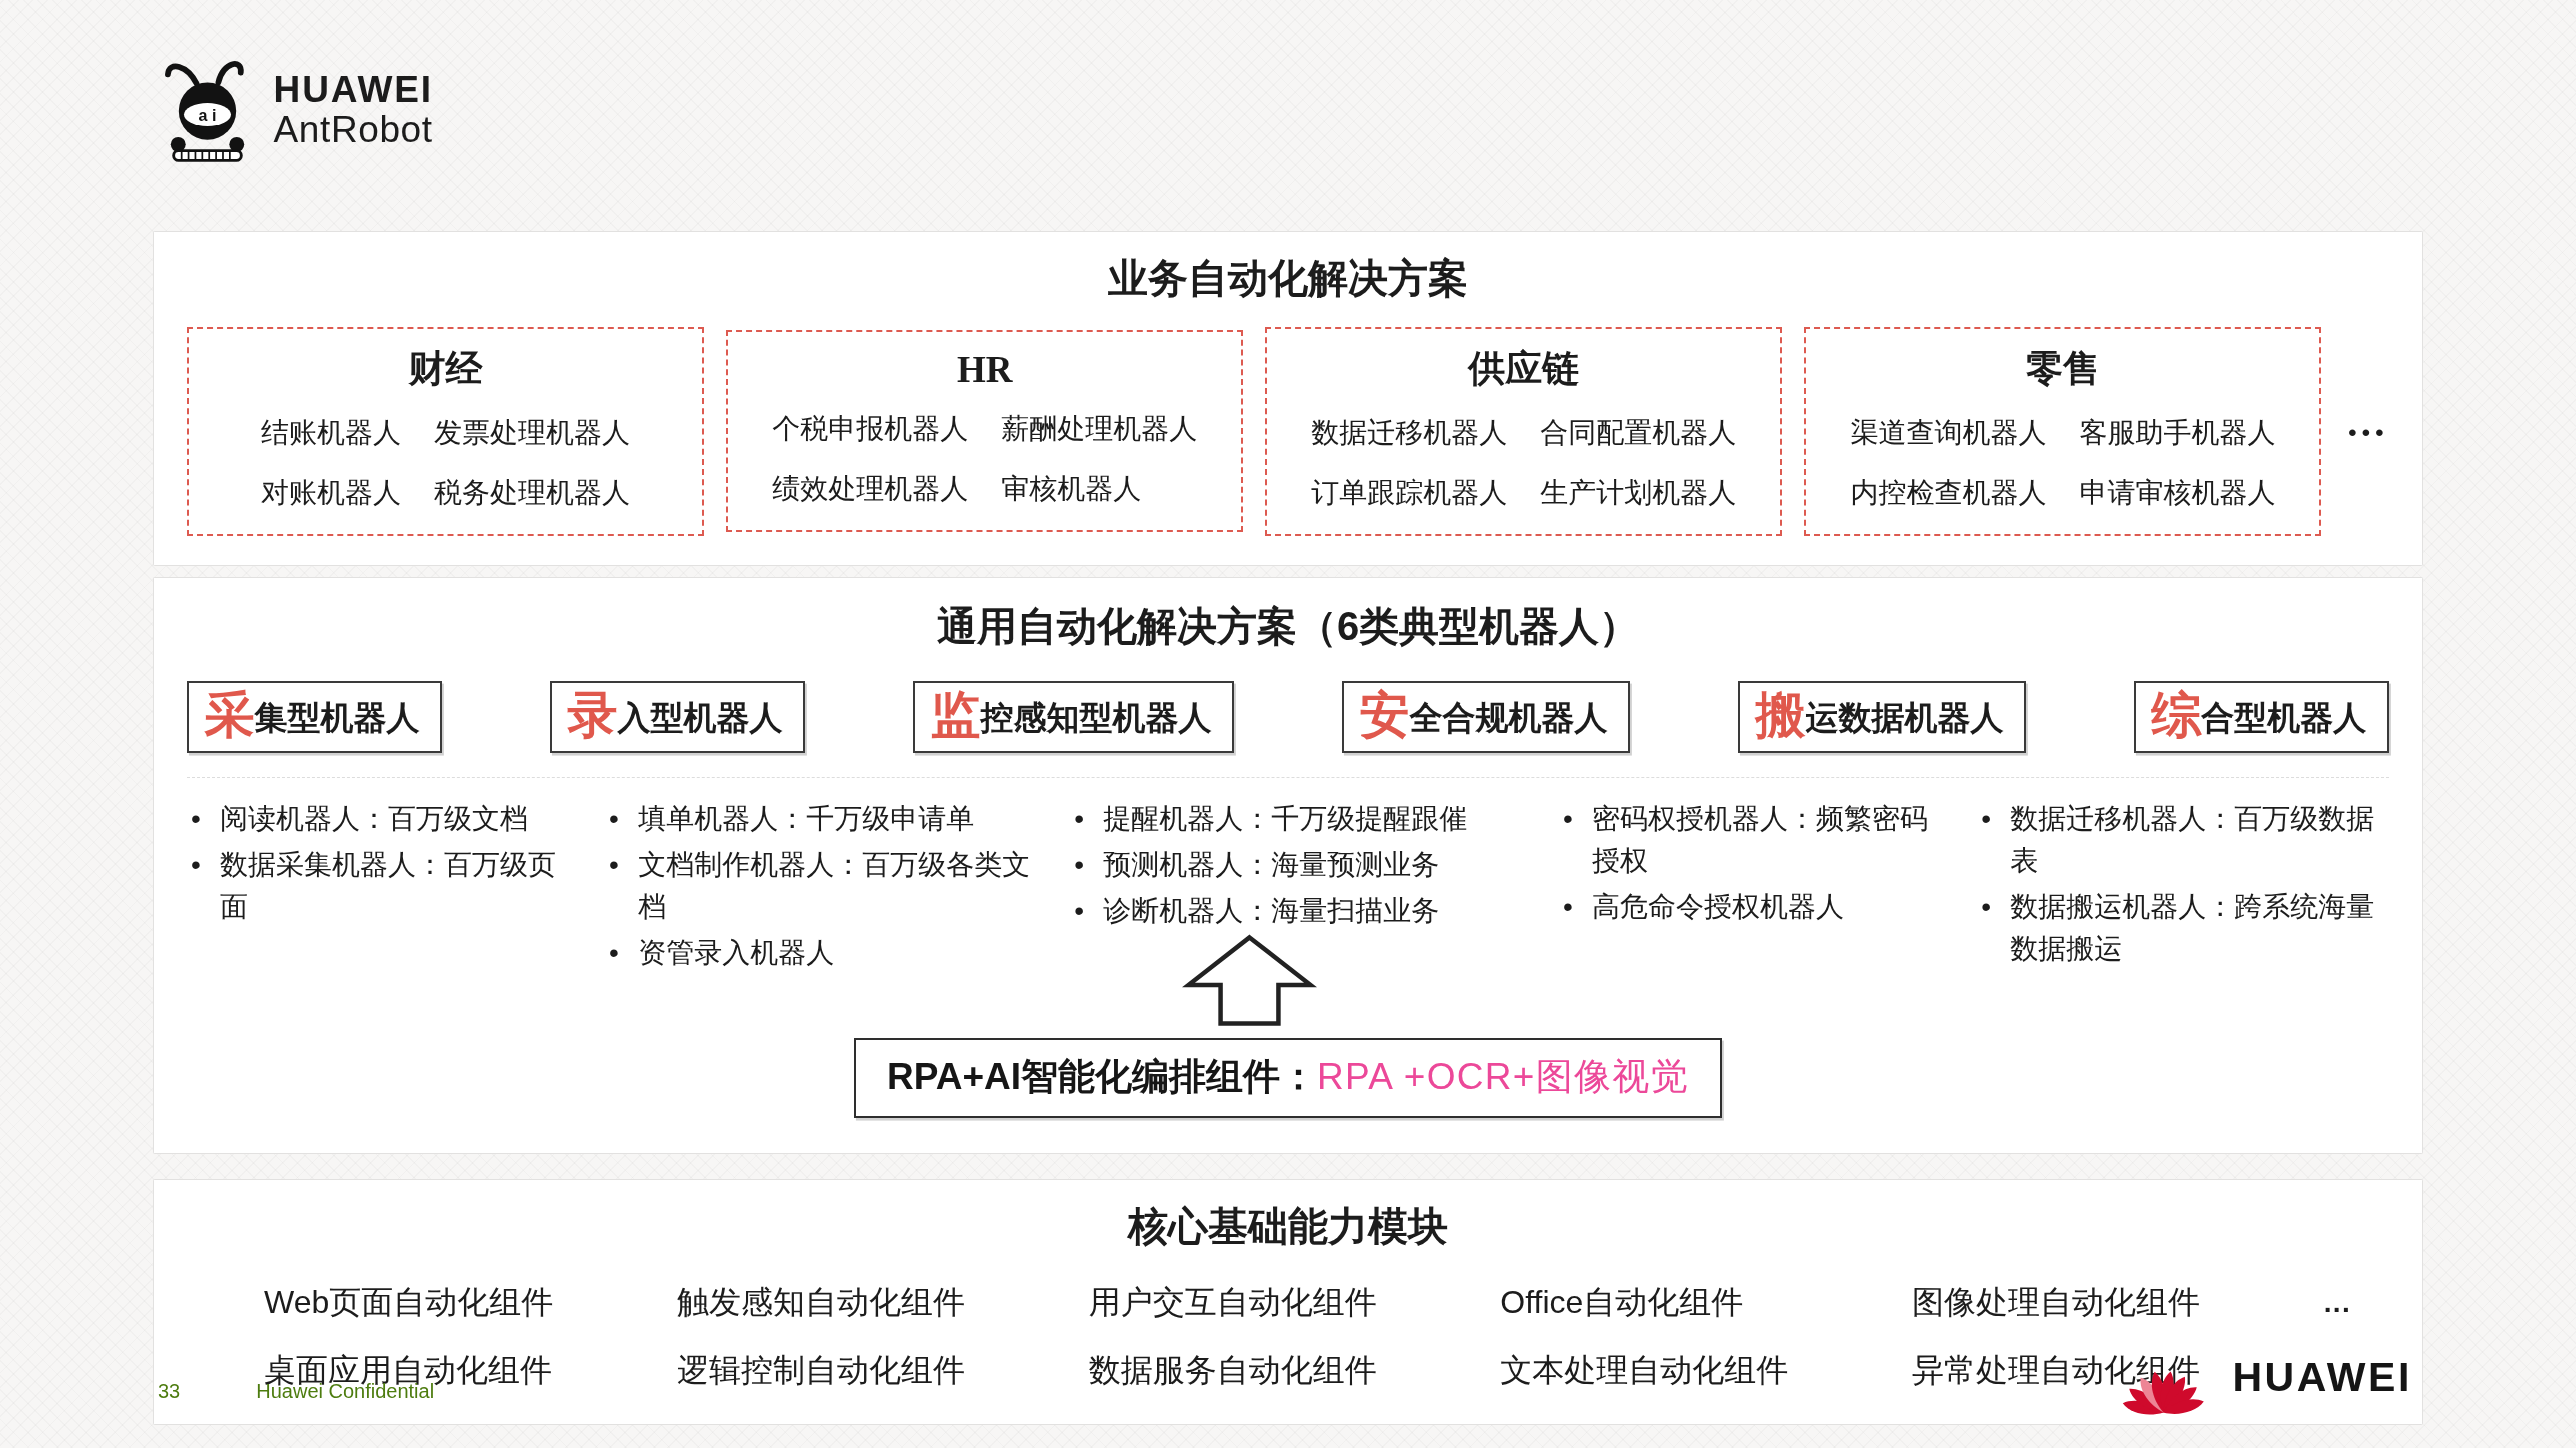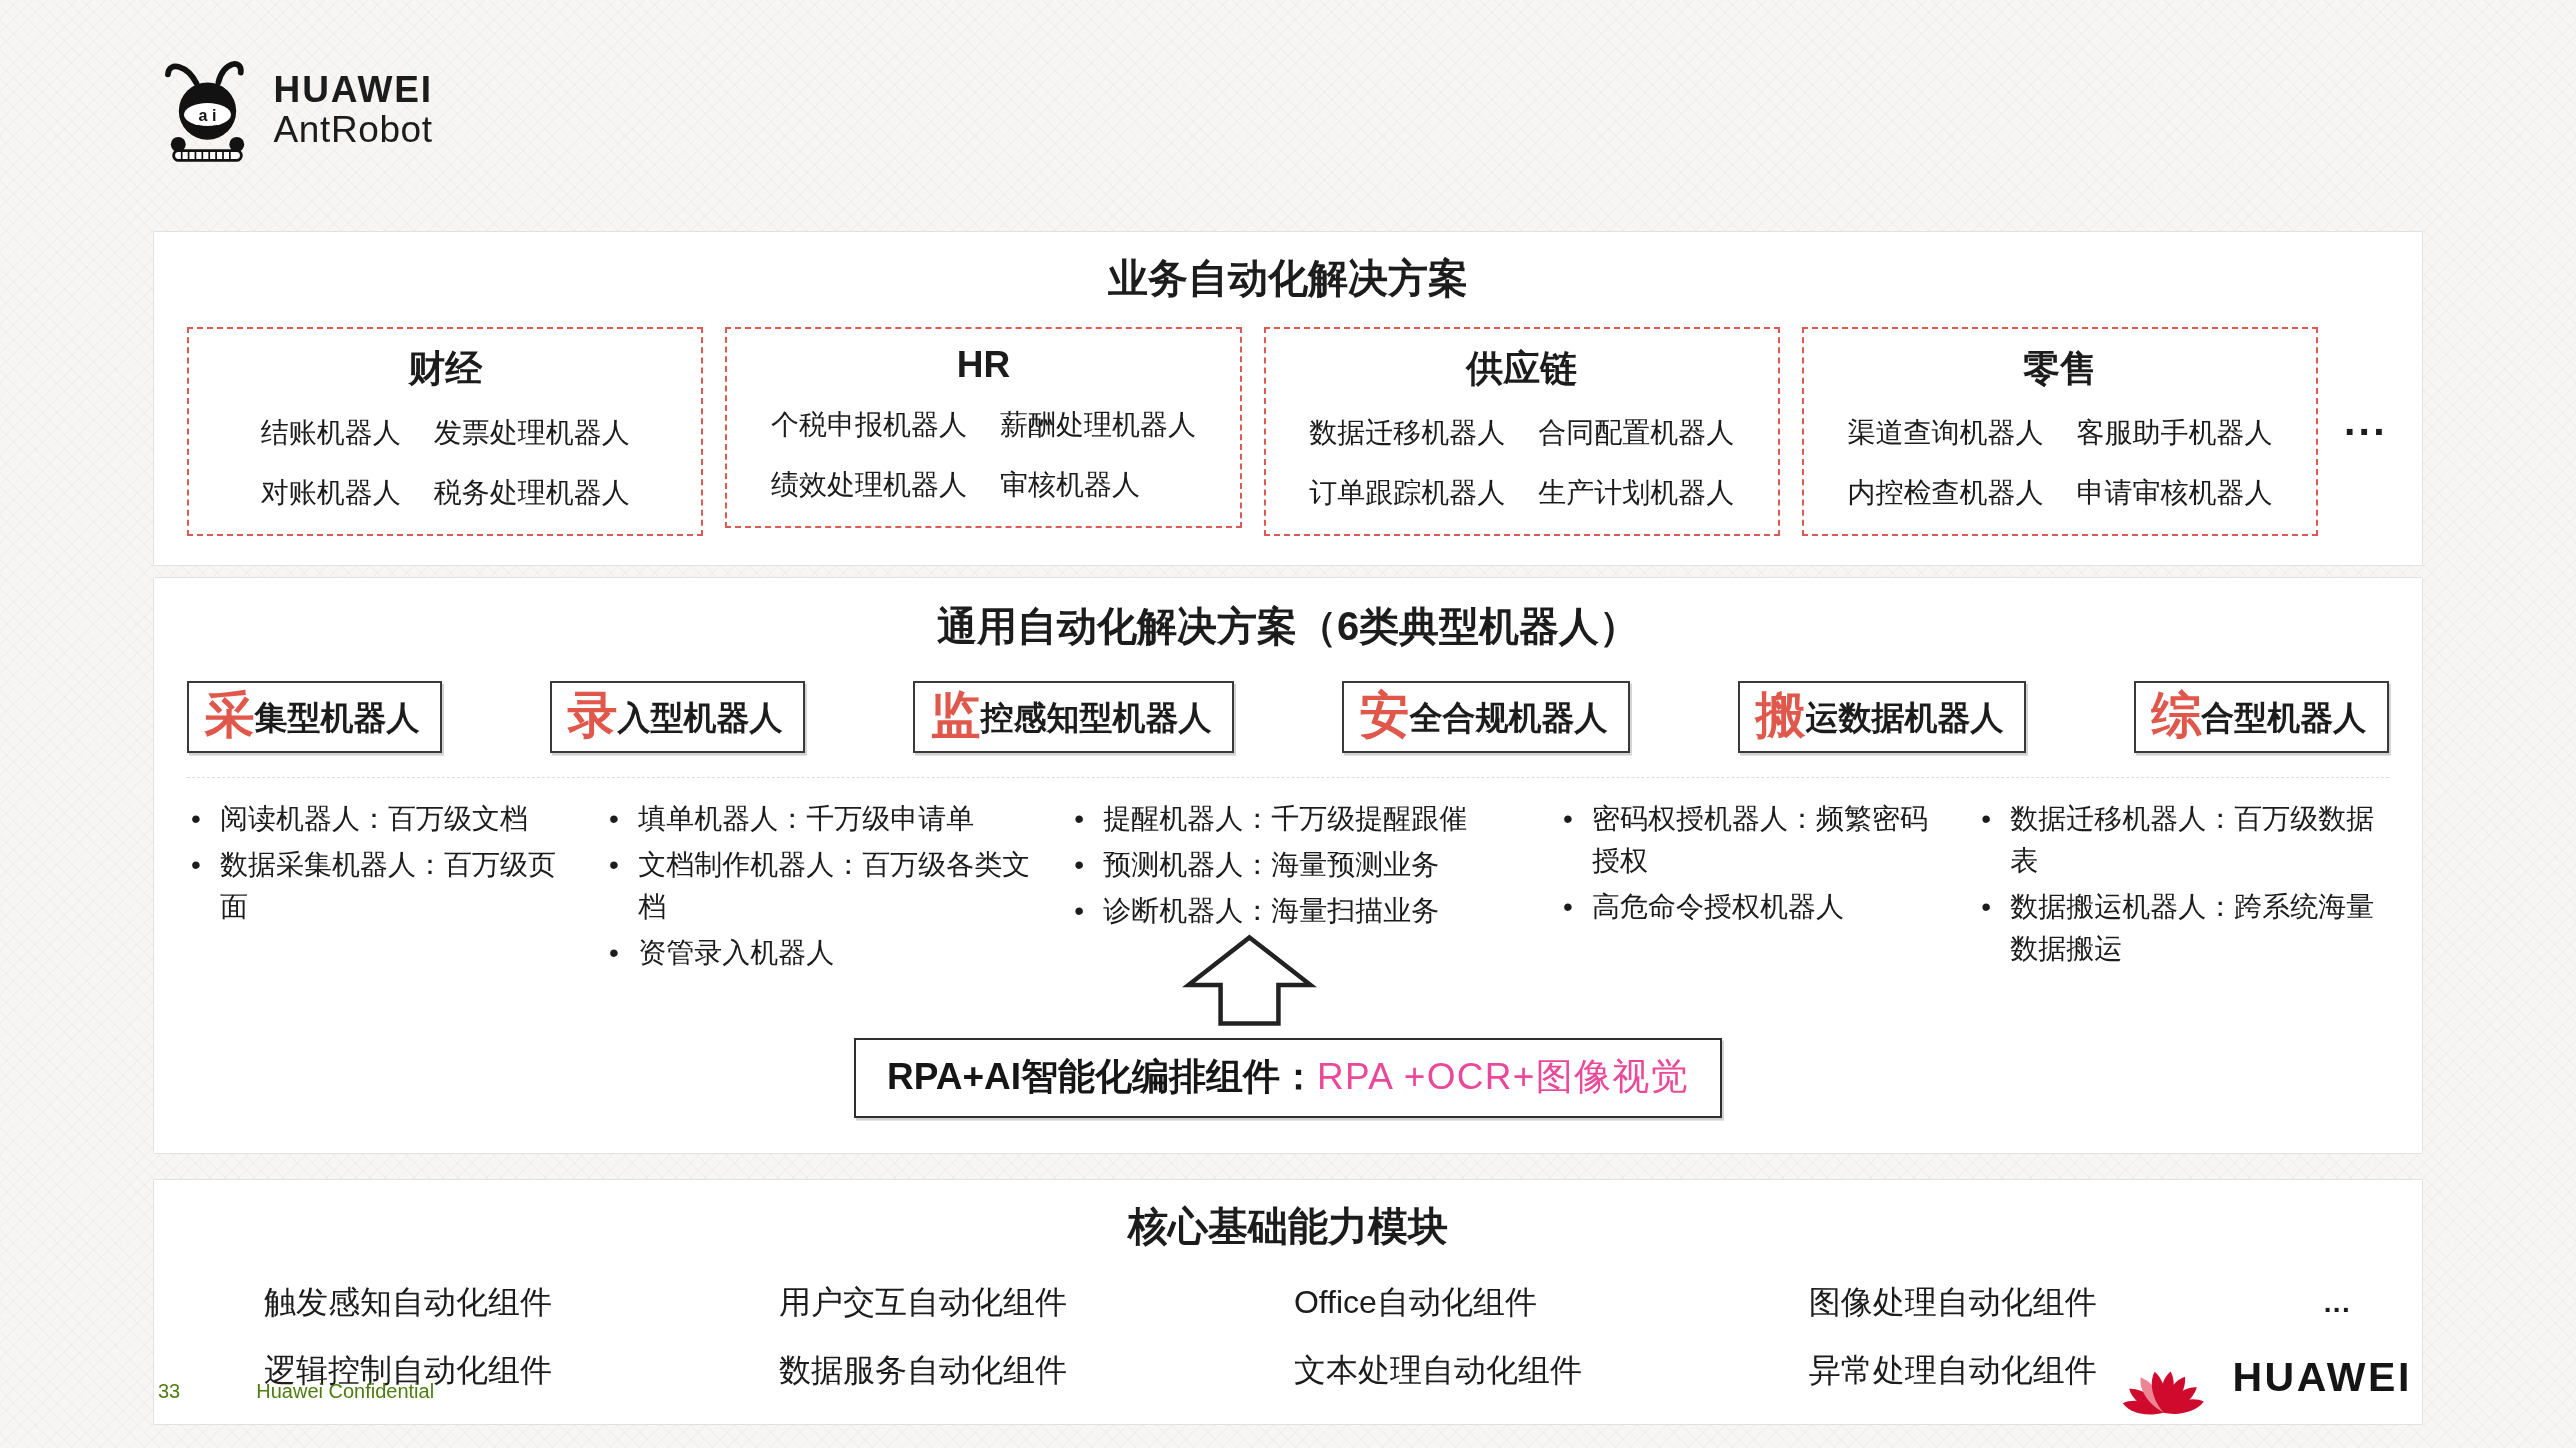--- a/index.html
+++ b/index.html
@@ -23,21 +23,21 @@
   .brand-text{ line-height:1.08; }
   .brand-text .hw{ font-size:37px; font-weight:bold; letter-spacing:1.9px; }
   .brand-text .ar{ font-size:37px; font-weight:normal; letter-spacing:0.6px; }
 
   
   .panel{ background:#ffffff; border:1.3px solid #e2e1e0; border-radius:1.3px; }
   .panel h2{ text-align:center; font-size:40px; font-weight:bold; }
 
   
   .panel-business{ margin-top:64px; padding:19.3px 33px 29px 33px; }
-  .domains{ display:flex; align-items:flex-start; gap:22px; margin-top:20.6px; }
+  .domains{ display:flex; align-items:center; gap:22px; margin-top:20.6px;font-family:Liberation Serif, serif; }
   .domain-card{
     flex:1 1 0; border:2.6px dashed #dd5a50; padding:15.5px 19.3px 22px 19.3px;
     display:flex; flex-direction:column; align-items:center;
   }
   .domain-title{ font-size:37px; font-weight:bold; margin-bottom:19.3px; }
   .domain-grid{
     display:grid; grid-template-columns:max-content max-content;
     column-gap:33px; row-gap:22px; font-size:28px;
   }
   .more-big{ align-self:center; font-size:41px; font-weight:900; letter-spacing:3.2px; padding:0 1.3px 19.3px 3.9px; }
@@ -255,20 +255,24 @@
       <div class="ai-box">
         <span class="lbl">RPA+AI智能化编排组件：</span><span class="val">RPA +OCR+图像视觉</span>
       </div>
     </div>
   </div>
 
   <div class="panel panel-core">
     <h2>核心基础能力模块</h2>
     <div class="core-row">
       <div class="core-col">
+        <span>Web页面自动化组件</span>
+        <span>桌面应用自动化组件</span>
+      </div>
+      <div class="core-col">
         <span>触发感知自动化组件</span>
         <span>逻辑控制自动化组件</span>
       </div>
       <div class="core-col">
         <span>用户交互自动化组件</span>
         <span>数据服务自动化组件</span>
       </div>
       <div class="core-col">
         <span>Office自动化组件</span>
         <span>文本处理自动化组件</span>

